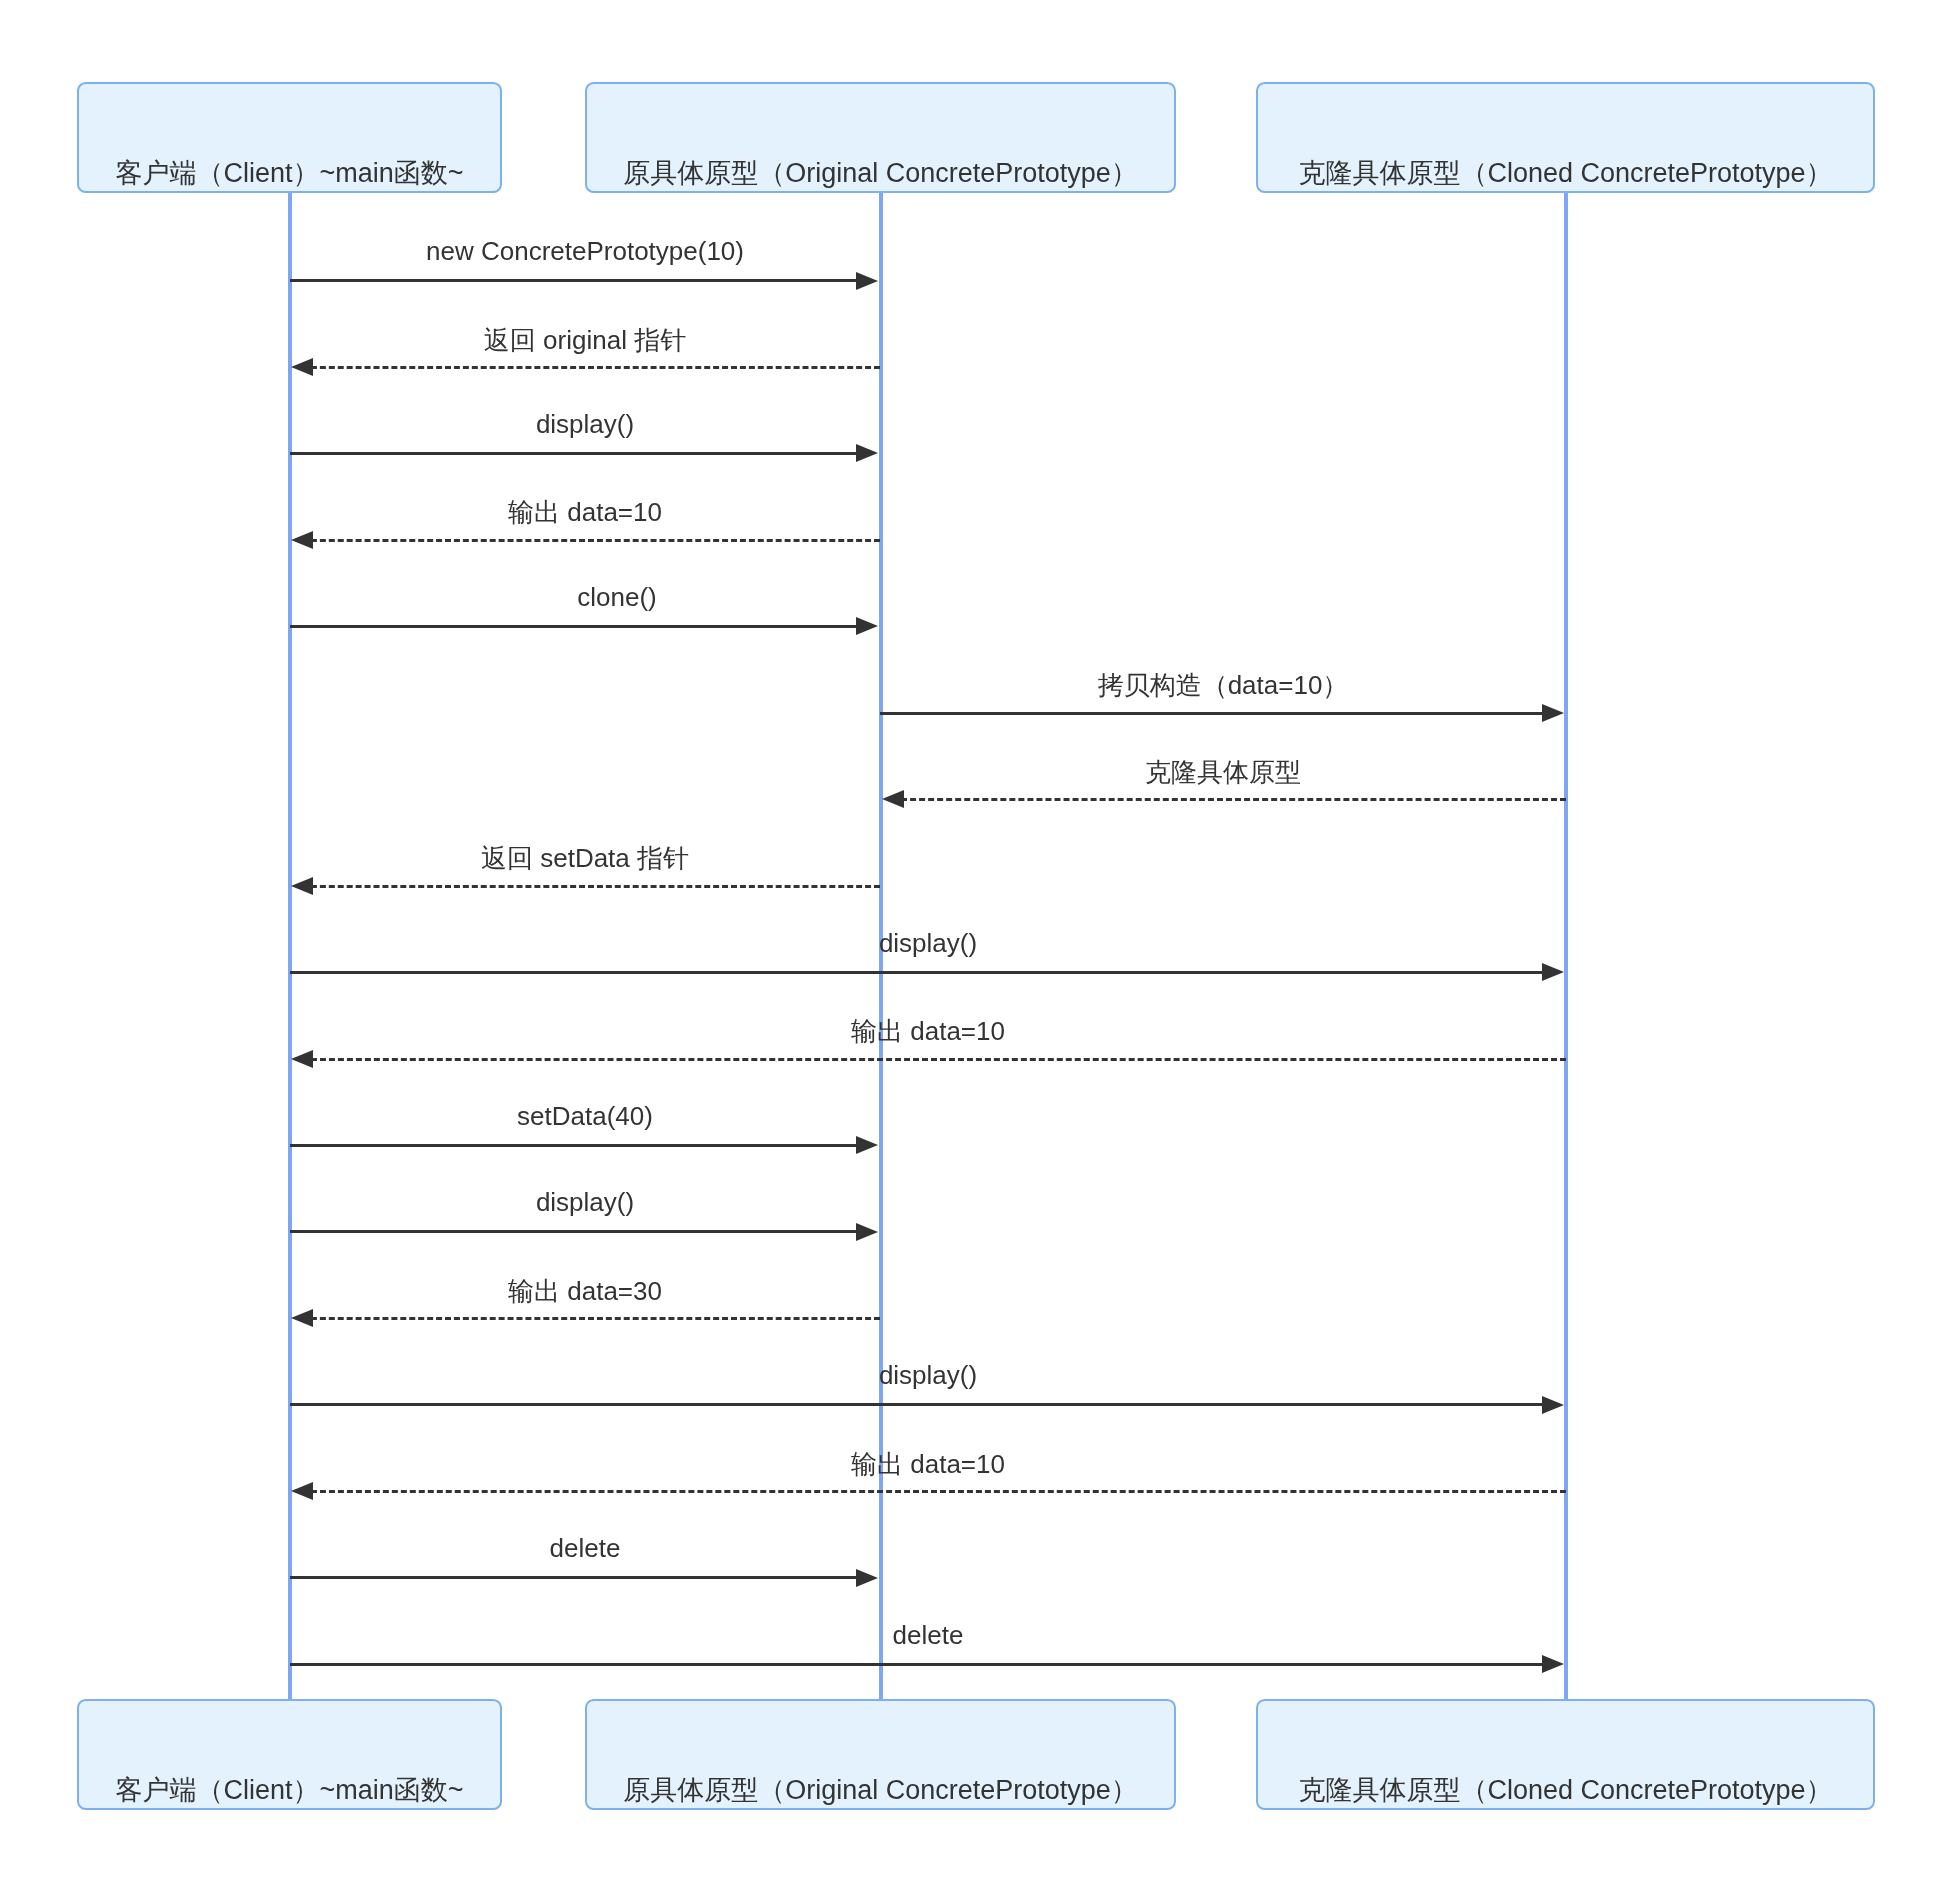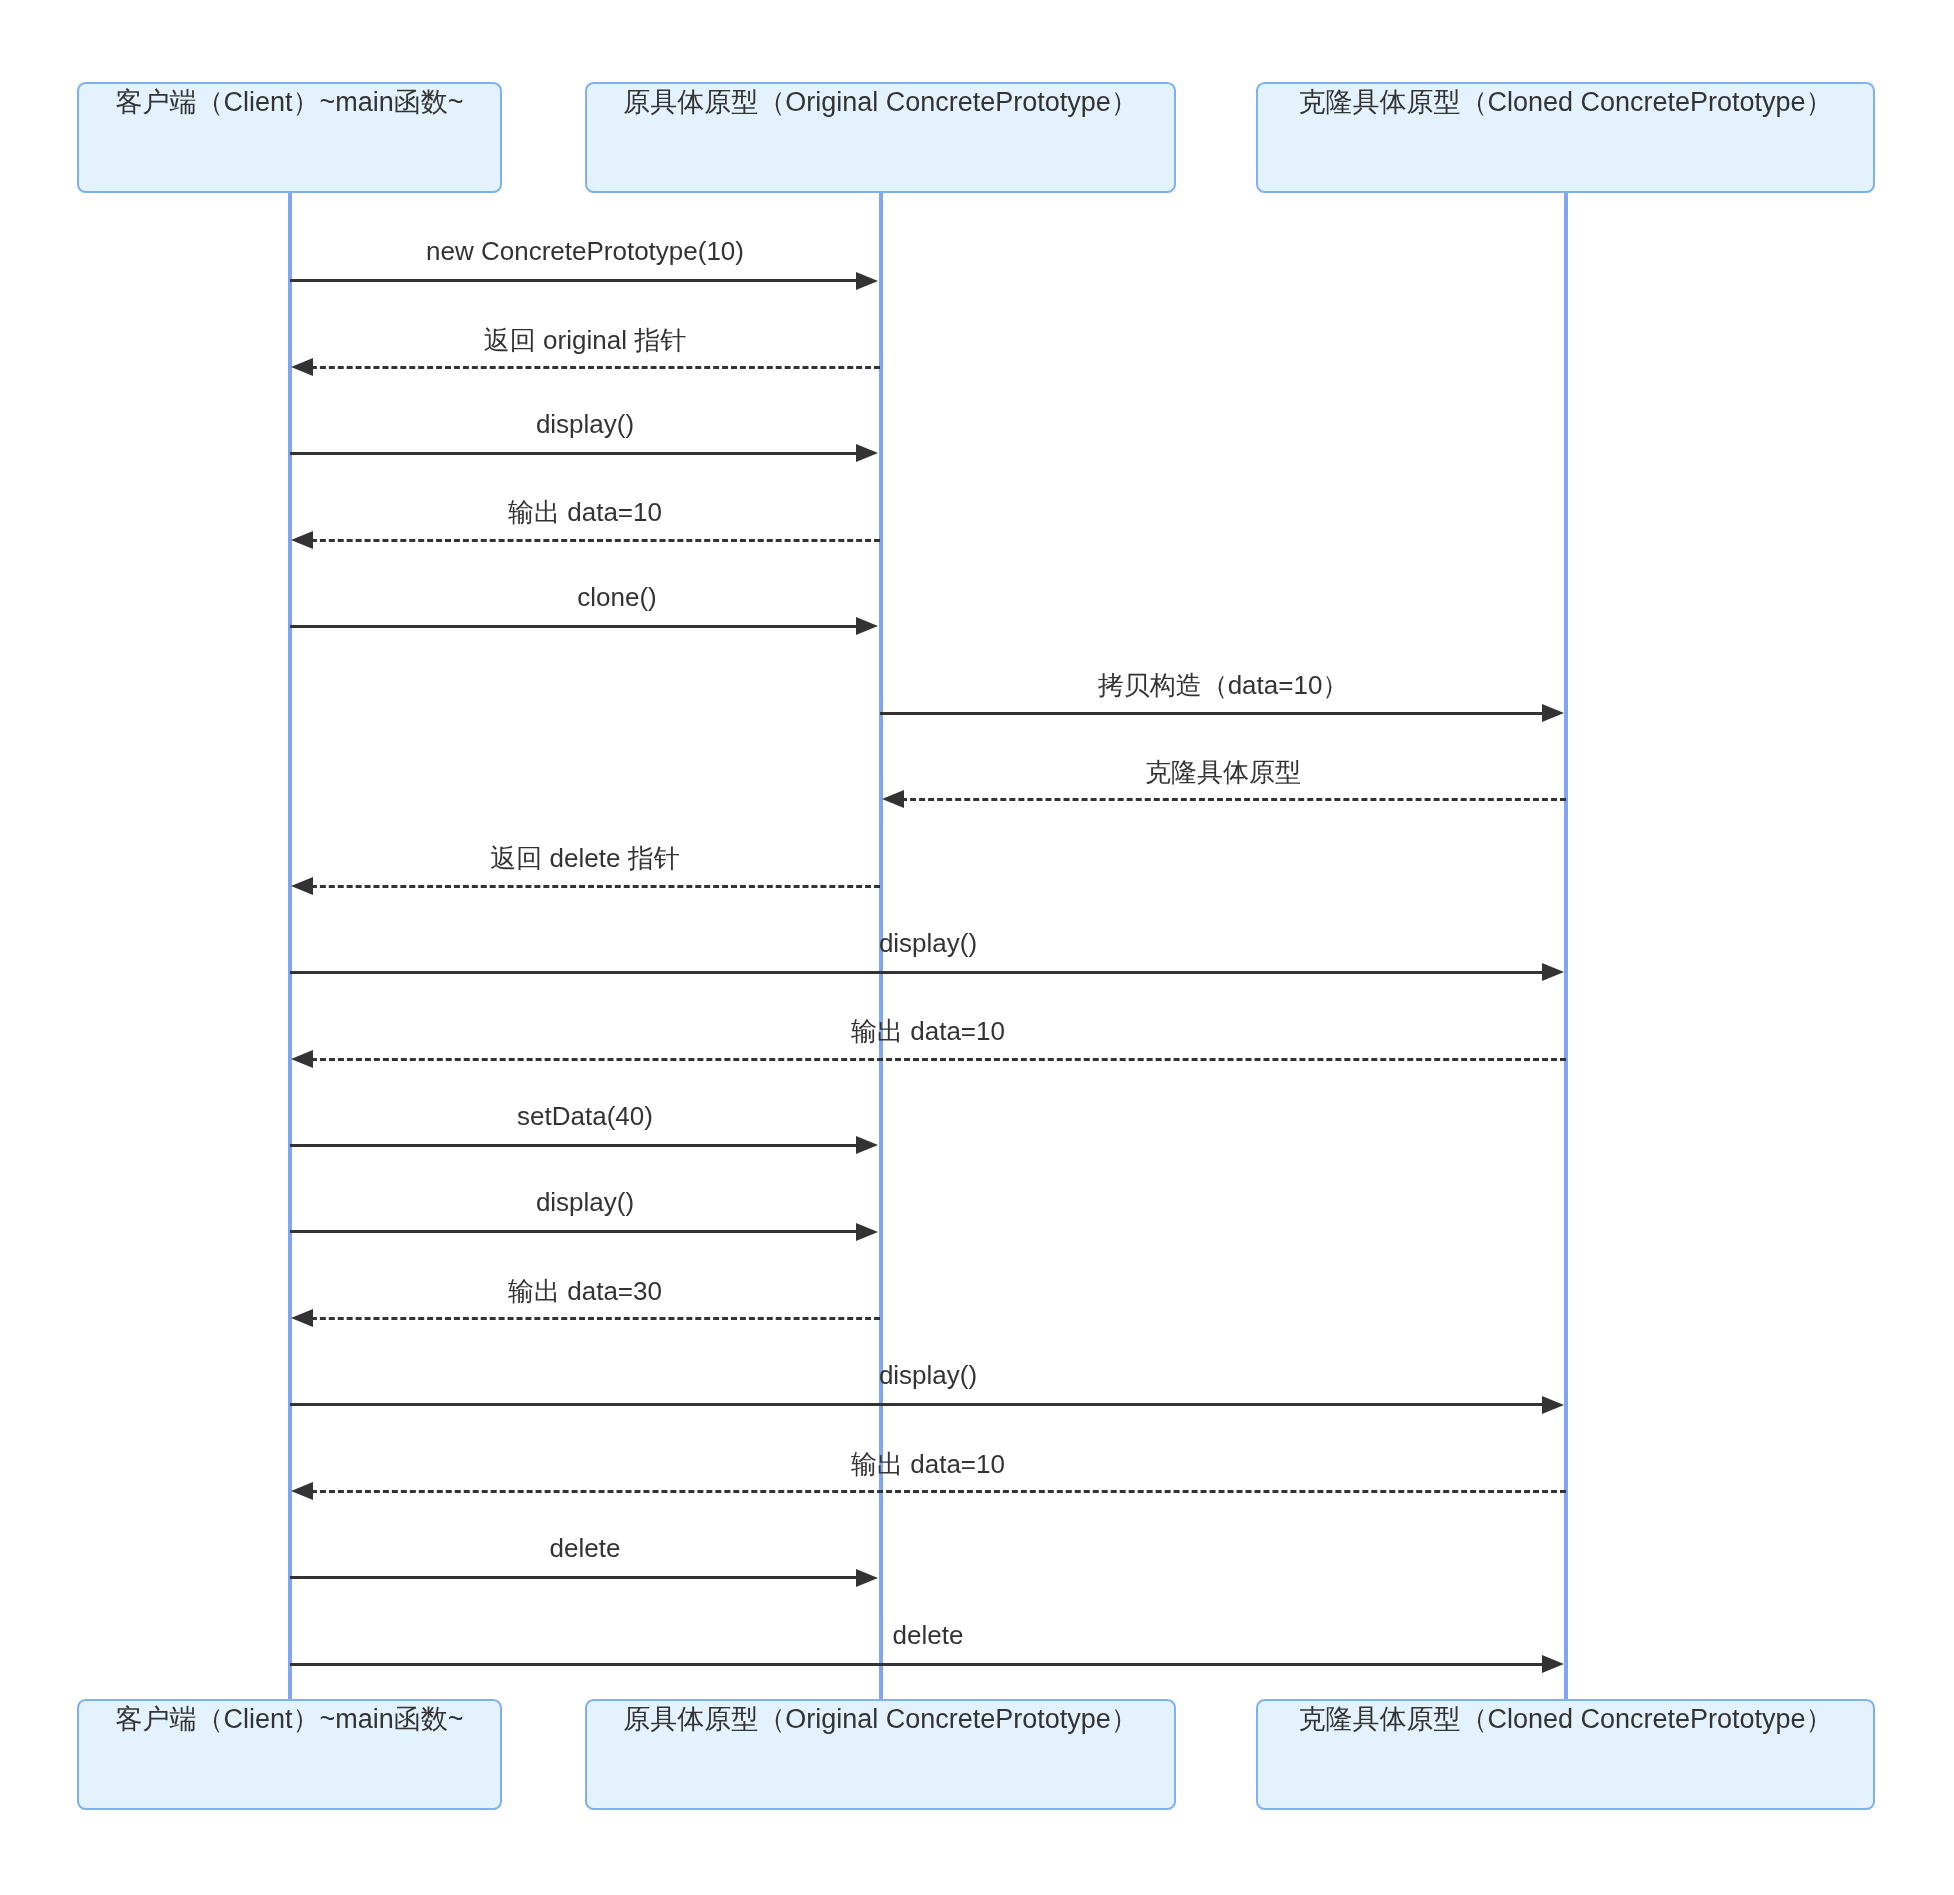--- a/index.html
+++ b/index.html
@@ -16,21 +16,21 @@
     overflow: hidden;
   }
   .actor-box {
     position: absolute;
     box-sizing: border-box;
     height: 111px;
     background: #e3f2fd;
     border: 2.6px solid #7fb0ee;
     border-radius: 8.6px;
     display: flex;
-    align-items: flex-start;
+    align-items: flex-end;
     justify-content: center;
     font-size: 27px;
     color: #333333;
     white-space: nowrap;
     z-index: 3;
   }
   .lifeline {
     position: absolute;
     width: 4.3px;
     background: #7ea6f2;
@@ -104,21 +104,21 @@
     <div class="arrowhead right" style="top: 617px; left: 856px;"></div>
     <div class="msg-label" style="left: 585px; top: 582px; margin-left: 32px;">clone()</div>
     <div class="msg-line solid" style="left: 880px; width: 674px; top: 712px;"></div>
     <div class="arrowhead right" style="top: 704px; left: 1542px;"></div>
     <div class="msg-label" style="left: 1223px; top: 668px;">拷贝构造（data=10）</div>
     <div class="msg-line dashed" style="left: 892px; width: 674px; top: 798px;"></div>
     <div class="arrowhead left" style="top: 790px; left: 882px;"></div>
     <div class="msg-label" style="left: 1223px; top: 755px;">克隆具体原型</div>
     <div class="msg-line dashed" style="left: 302px; width: 578px; top: 885px;"></div>
     <div class="arrowhead left" style="top: 877px; left: 291px;"></div>
-    <div class="msg-label" style="left: 585px; top: 841px;">返回 delete 指针</div>
+    <div class="msg-label" style="left: 585px; top: 841px;">返回 setData 指针</div>
     <div class="msg-line solid" style="left: 290px; width: 1264px; top: 971px;"></div>
     <div class="arrowhead right" style="top: 963px; left: 1542px;"></div>
     <div class="msg-label" style="left: 928px; top: 928px;">display()</div>
     <div class="msg-line dashed" style="left: 302px; width: 1264px; top: 1058px;"></div>
     <div class="arrowhead left" style="top: 1050px; left: 291px;"></div>
     <div class="msg-label" style="left: 928px; top: 1014px;">输出 data=10</div>
     <div class="msg-line solid" style="left: 290px; width: 578px; top: 1144px;"></div>
     <div class="arrowhead right" style="top: 1136px; left: 856px;"></div>
     <div class="msg-label" style="left: 585px; top: 1101px;">setData(40)</div>
     <div class="msg-line solid" style="left: 290px; width: 578px; top: 1230px;"></div>

